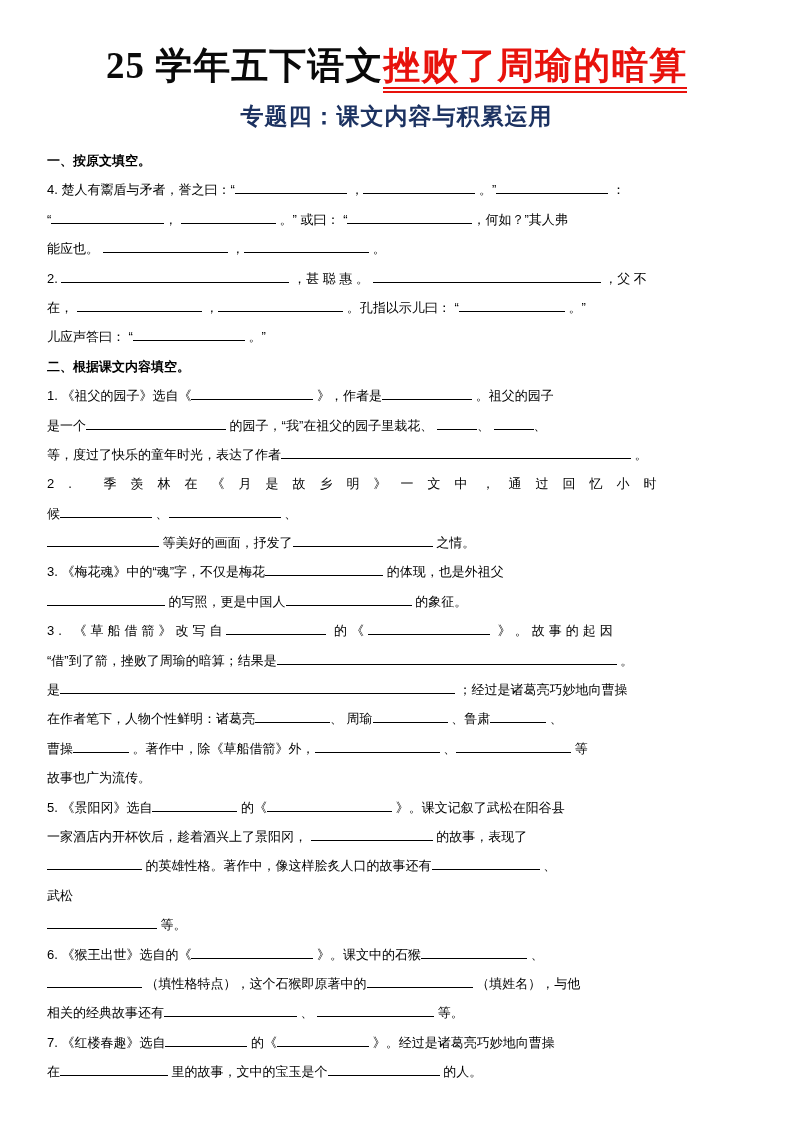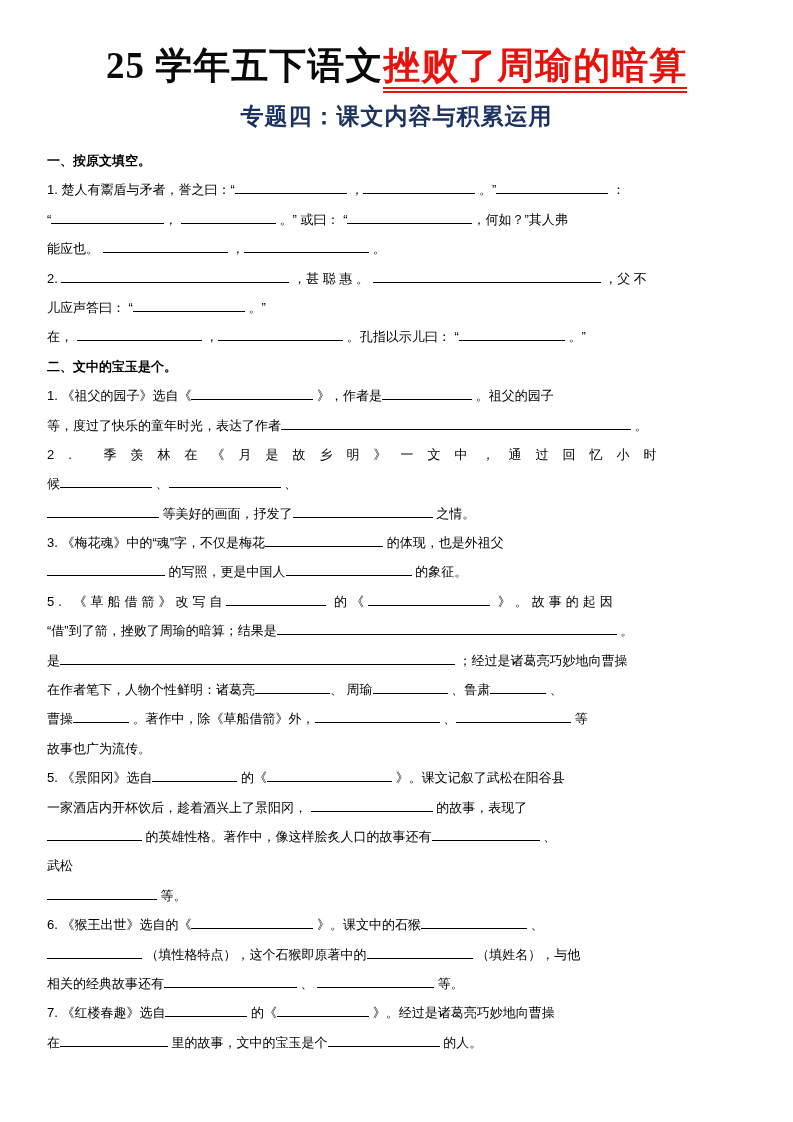--- a/index.html
+++ b/index.html
@@ -59,35 +59,36 @@
 </head>
 <body>
 
 <div class="page">
   <div class="title">
     <span class="title-black">25 学年五下语文</span><span class="title-red">挫败了周瑜的暗算</span>
   </div>
   <div class="subtitle">专题四：课文内容与积累运用</div>
   <div class="doc">
       <div class="line bold"><span>一、按原文填空。</span></div>
-      <div class="line"><span>1. 楚人有鬻盾与矛者，誉之曰：“</span><span class="blank" style="width: 112px;"></span><span> ，</span><span class="blank" style="width: 112px;"></span><span> 。”</span><span class="blank" style="width: 112px;"></span><span> ：</span></div>
+      <div class="line"><span>4. 楚人有鬻盾与矛者，誉之曰：“</span><span class="blank" style="width: 112px;"></span><span> ，</span><span class="blank" style="width: 112px;"></span><span> 。”</span><span class="blank" style="width: 112px;"></span><span> ：</span></div>
       <div class="line"><span>“</span><span class="blank" style="width: 113px;"></span><span>， </span><span class="blank" style="width: 95px;"></span><span> 。” 或曰： “</span><span class="blank" style="width: 125px;"></span><span>，何如？”其人弗</span></div>
       <div class="line"><span>能应也。 </span><span class="blank" style="width: 125px;"></span><span> ，</span><span class="blank" style="width: 125px;"></span><span> 。</span></div>
       <div class="line"><span>2. </span><span class="blank" style="width: 228px;"></span><span> ，甚 聪 惠 。 </span><span class="blank" style="width: 228px;"></span><span> ，父 不</span></div>
+      <div class="line"><span>在， </span><span class="blank" style="width: 125px;"></span><span> ，</span><span class="blank" style="width: 125px;"></span><span> 。孔指以示儿曰： “</span><span class="blank" style="width: 106px;"></span><span> 。”</span></div>
       <div class="line"><span>儿应声答曰： “</span><span class="blank" style="width: 112px;"></span><span> 。”</span></div>
-      <div class="line"><span>在， </span><span class="blank" style="width: 125px;"></span><span> ，</span><span class="blank" style="width: 125px;"></span><span> 。孔指以示儿曰： “</span><span class="blank" style="width: 106px;"></span><span> 。”</span></div>
-      <div class="line bold"><span>二、文中的宝玉是个。</span></div>
+      <div class="line bold"><span>二、根据课文内容填空。</span></div>
       <div class="line"><span>1. 《祖父的园子》选自《</span><span class="blank" style="width: 122px;"></span><span> 》，作者是</span><span class="blank" style="width: 90px;"></span><span> 。祖父的园子</span></div>
+      <div class="line"><span>是一个</span><span class="blank" style="width: 140px;"></span><span> 的园子，“我”在祖父的园子里栽花、 </span><span class="blank" style="width: 40px;"></span><span>、 </span><span class="blank" style="width: 40px;"></span><span>、</span></div>
       <div class="line"><span>等，度过了快乐的童年时光，表达了作者</span><span class="blank" style="width: 350px;"></span><span> 。</span></div>
       <div class="line" style="letter-spacing: 14px;"><span>2. 季羡林在《月是故乡明》一文中，通过回忆小时</span></div>
       <div class="line"><span>候</span><span class="blank" style="width: 92px;"></span><span> 、</span><span class="blank" style="width: 112px;"></span><span> 、</span></div>
       <div class="line"><span class="blank" style="width: 112px;"></span><span> 等美好的画面，抒发了</span><span class="blank" style="width: 140px;"></span><span> 之情。</span></div>
       <div class="line"><span>3. 《梅花魂》中的“魂”字，不仅是梅花</span><span class="blank" style="width: 118px;"></span><span> 的体现，也是外祖父</span></div>
       <div class="line"><span class="blank" style="width: 118px;"></span><span> 的写照，更是中国人</span><span class="blank" style="width: 126px;"></span><span> 的象征。</span></div>
-      <div class="line" style="letter-spacing: 4px;"><span>5. 《草船借箭》改写自</span><span class="blank" style="width: 100px;"></span><span> 的《</span><span class="blank" style="width: 122px;"></span><span> 》。故事的起因</span></div>
+      <div class="line" style="letter-spacing: 4px;"><span>3. 《草船借箭》改写自</span><span class="blank" style="width: 100px;"></span><span> 的《</span><span class="blank" style="width: 122px;"></span><span> 》。故事的起因</span></div>
       <div class="line"><span>“借”到了箭，挫败了周瑜的暗算；结果是</span><span class="blank" style="width: 340px;"></span><span> 。</span></div>
       <div class="line"><span>是</span><span class="blank" style="width: 395px;"></span><span> ；经过是诸葛亮巧妙地向曹操</span></div>
       <div class="line"><span>在作者笔下，人物个性鲜明：诸葛亮</span><span class="blank" style="width: 75px;"></span><span>、 周瑜</span><span class="blank" style="width: 75px;"></span><span> 、鲁肃</span><span class="blank" style="width: 56px;"></span><span> 、</span></div>
       <div class="line"><span>曹操</span><span class="blank" style="width: 56px;"></span><span> 。著作中，除《草船借箭》外，</span><span class="blank" style="width: 125px;"></span><span> 、</span><span class="blank" style="width: 115px;"></span><span> 等</span></div>
       <div class="line"><span>故事也广为流传。</span></div>
       <div class="line"><span>5. 《景阳冈》选自</span><span class="blank" style="width: 85px;"></span><span> 的《</span><span class="blank" style="width: 125px;"></span><span> 》。课文记叙了武松在阳谷县</span></div>
       <div class="line"><span>一家酒店内开杯饮后，趁着酒兴上了景阳冈， </span><span class="blank" style="width: 122px;"></span><span> 的故事，表现了</span></div>
       <div class="line"><span class="blank" style="width: 95px;"></span><span> 的英雄性格。著作中，像这样脍炙人口的故事还有</span><span class="blank" style="width: 108px;"></span><span> 、</span></div>
       <div class="line"><span>武松</span></div>
       <div class="line"><span class="blank" style="width: 110px;"></span><span> 等。</span></div>

